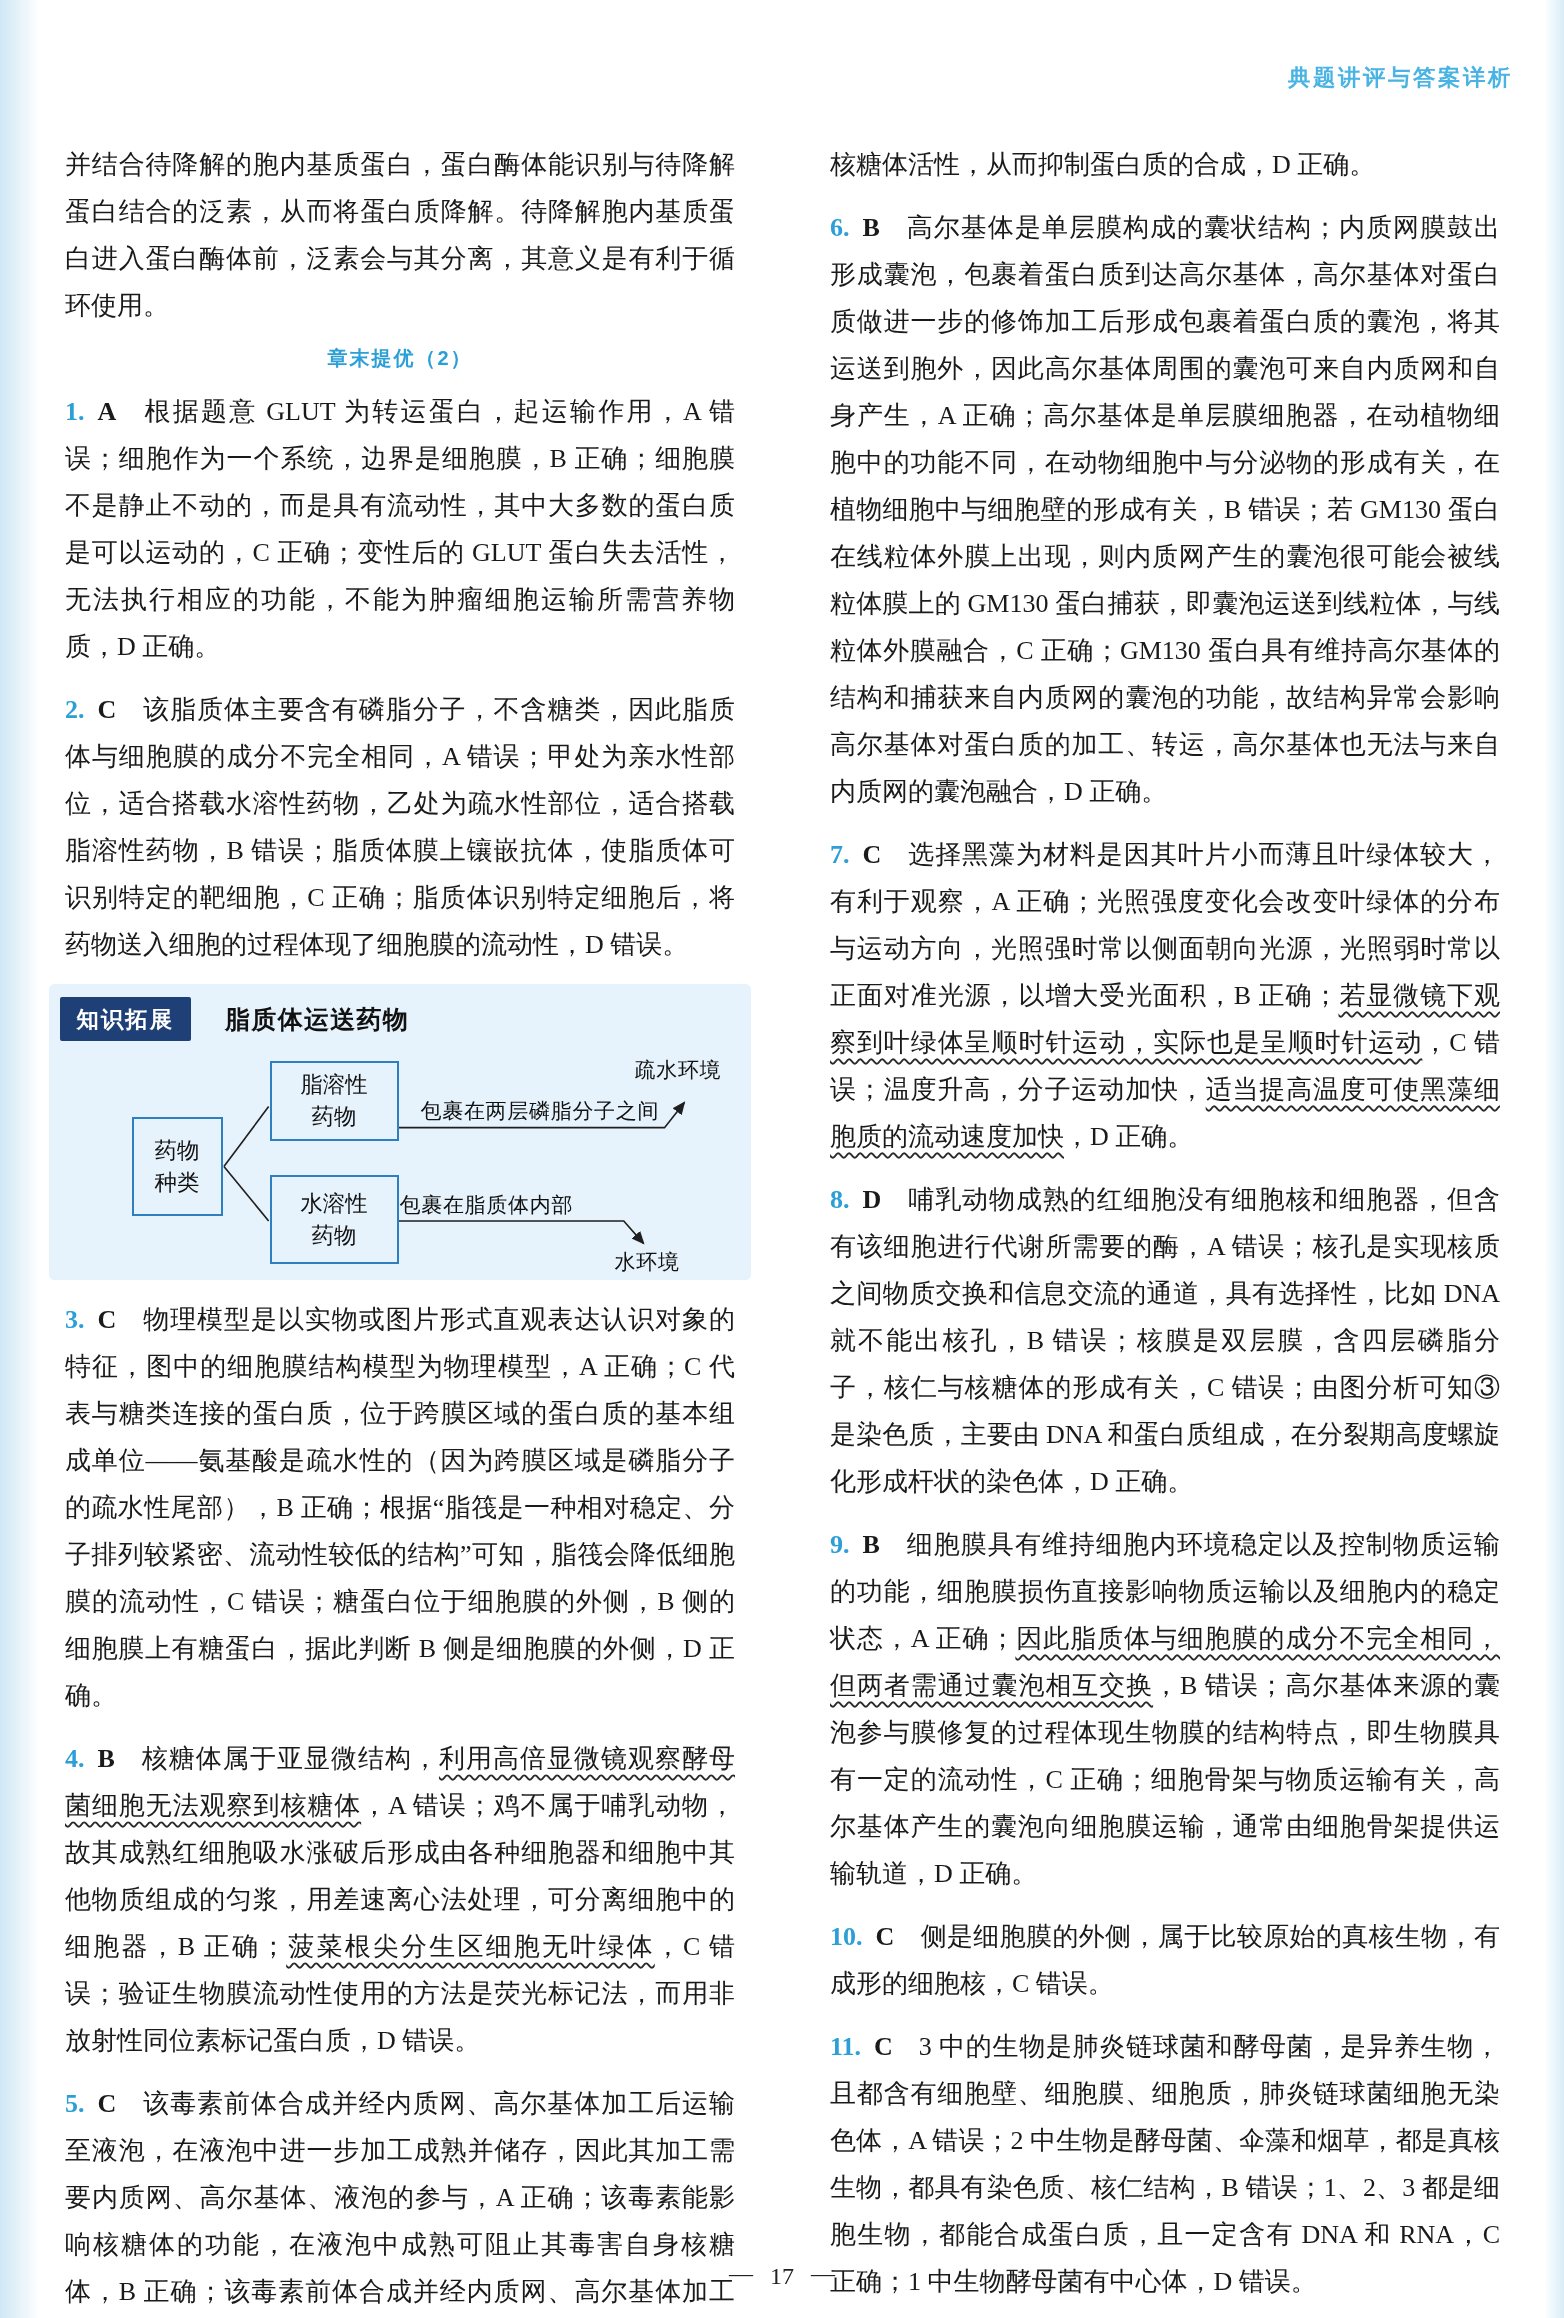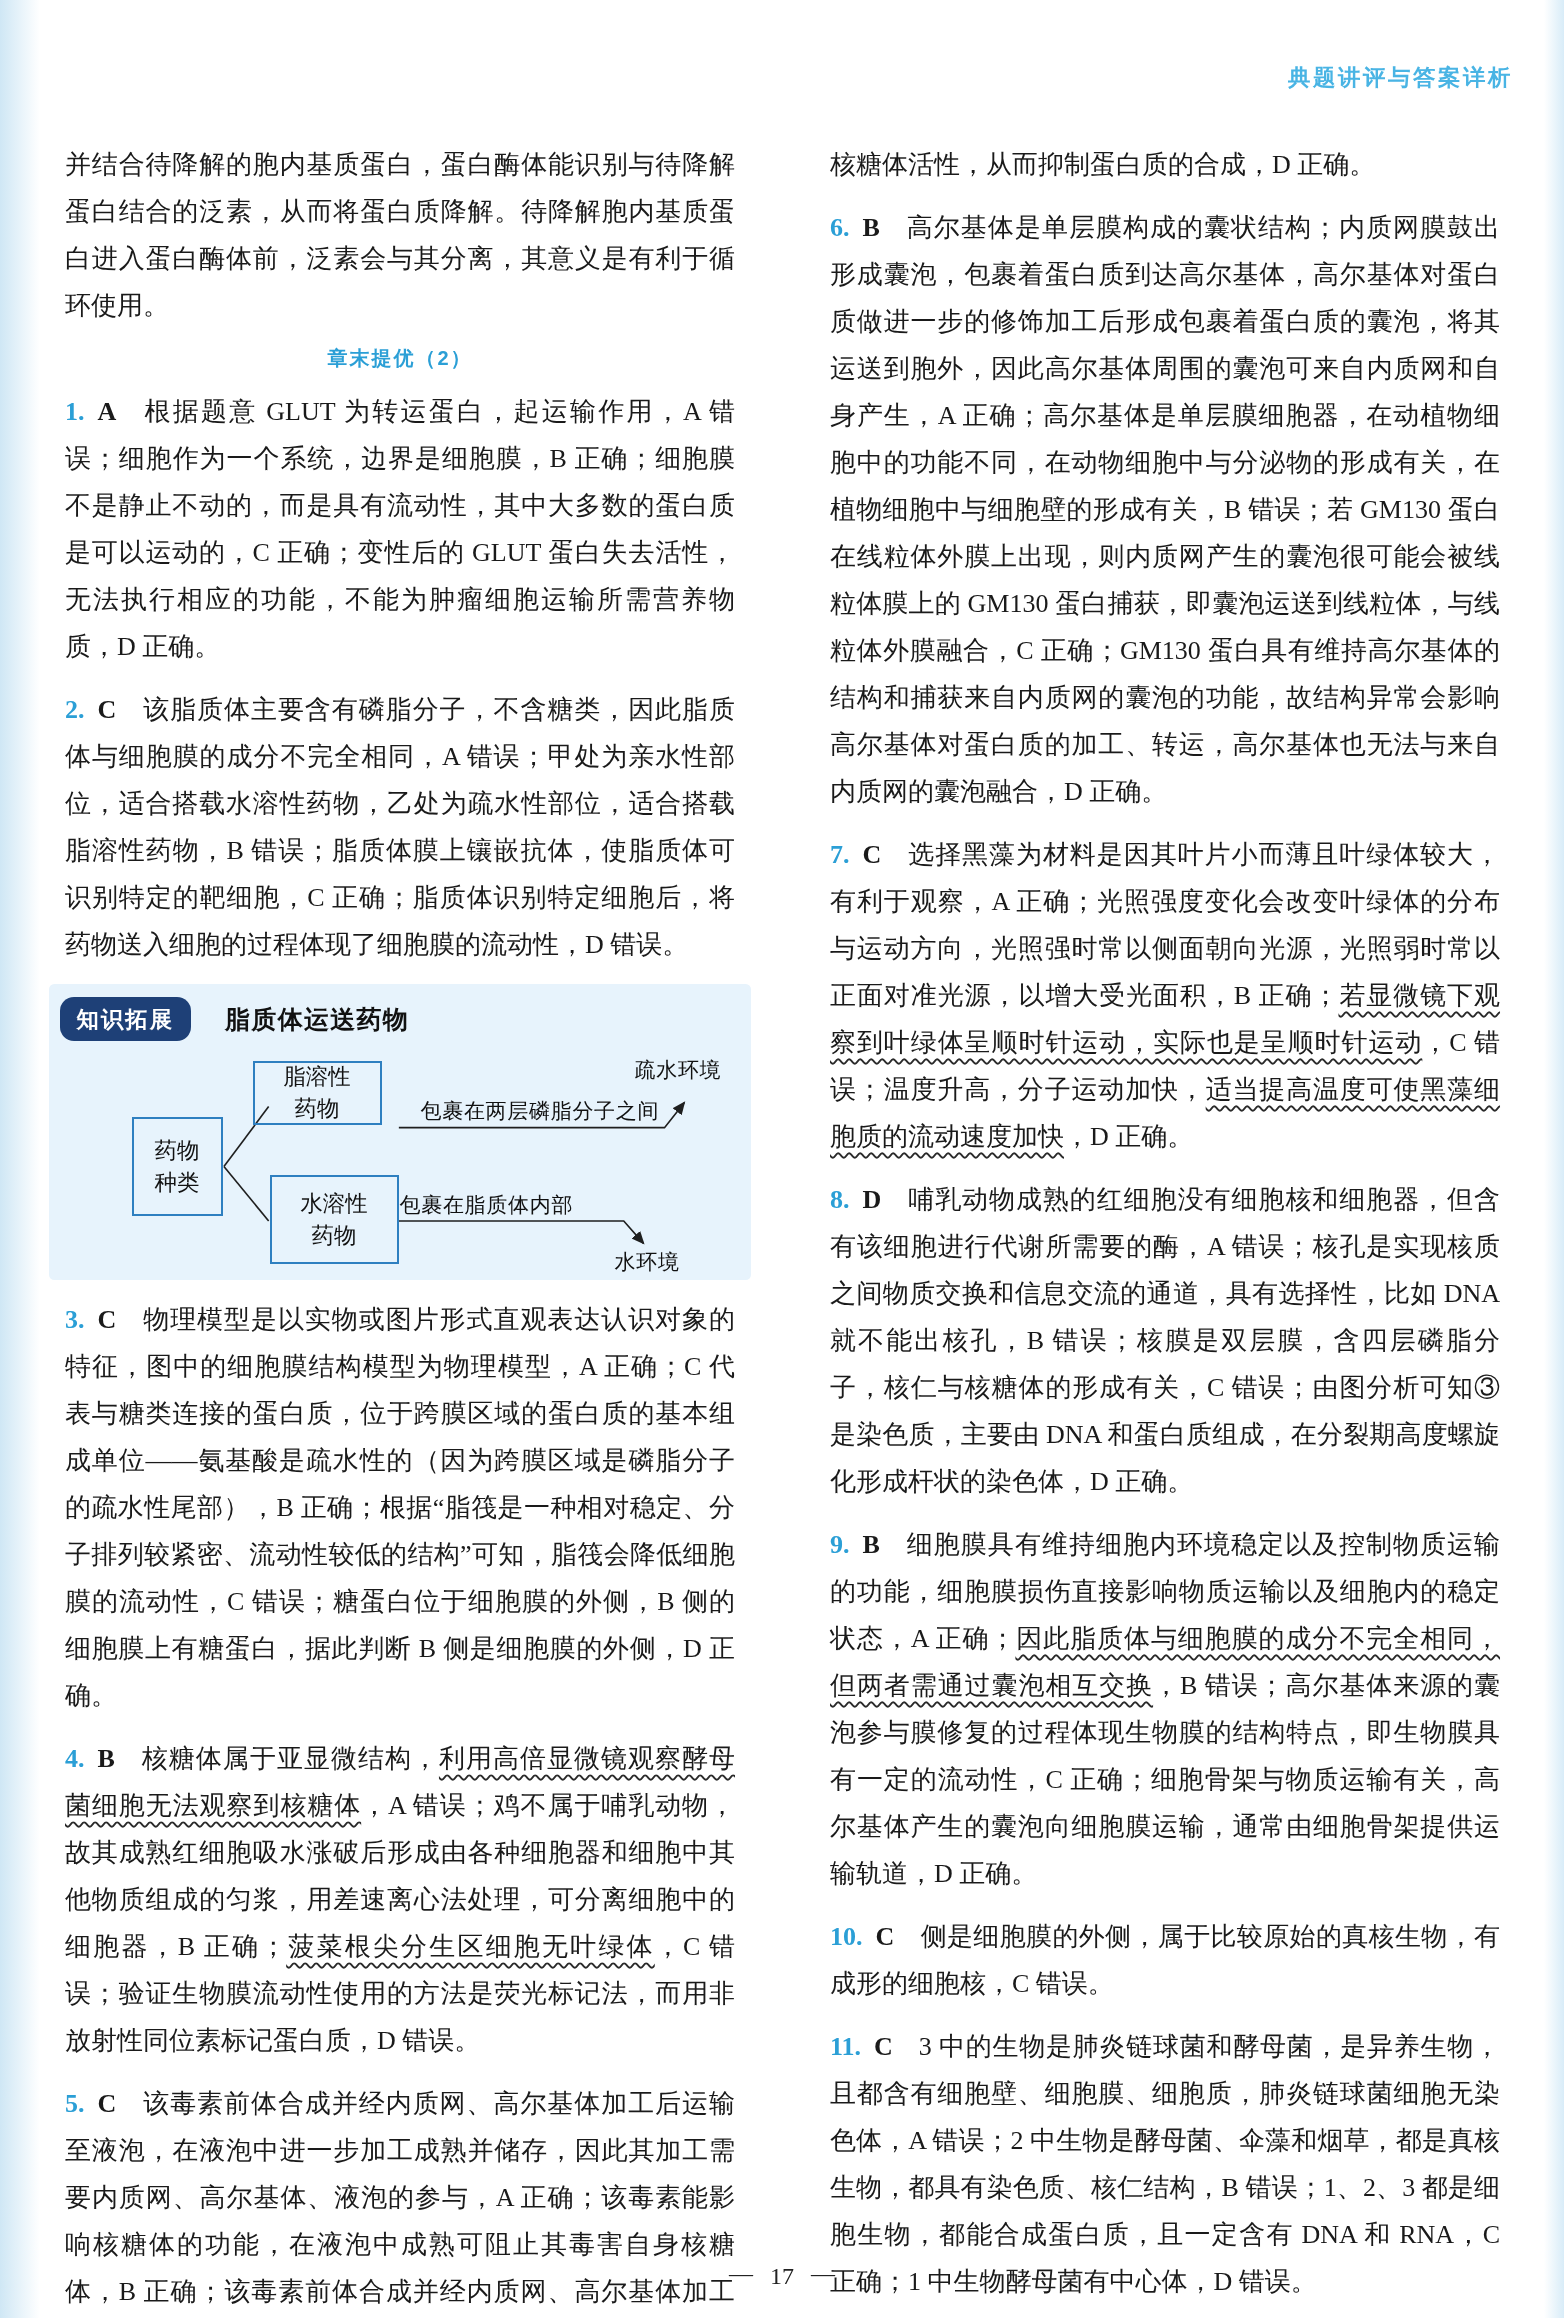--- a/index.html
+++ b/index.html
@@ -29,35 +29,35 @@
 
   .section-title{font-family:"Liberation Sans","DejaVu Sans",sans-serif;
     font-size:20px;font-weight:bold;color:var(--accent,#2b9fd6);
     text-align:center;margin:12px 0 9.2px;letter-spacing:2px}
 
   .kbox{background:var(--box-bg,#e7f3fc);border-radius:5.3px;
     padding:13px 10.5px 9.2px;margin:13px 0 10.5px}
   .kbox-head{display:flex;align-items:center;gap:34px;margin-bottom:13px}
   .klabel{background:var(--label-bg,#1e4077);color:#fff;
     font-family:Liberation Sans, sans-serif;
-    font-size:22.4px;font-weight:bold;padding:6.6px 17px;border-radius:14px;letter-spacing:2px}
+    font-size:22.4px;font-weight:bold;padding:6.6px 17px;border-radius:2px;letter-spacing:2px}
   .ktitle{font-family:"Liberation Sans","DejaVu Sans",sans-serif;
     font-size:25px;font-weight:bold;letter-spacing:1.3px;color:#111}
 
   .diagram{position:relative;height:217px;
     font-family:"Liberation Sans","DejaVu Sans",sans-serif}
   .dlines{position:absolute;left:0;top:0}
   .cline{fill:none;stroke:#1f1f1f;stroke-width:2.5}
   .dbox{position:absolute;border:2px solid var(--diagram-border,#2e7fc0);
     display:flex;align-items:center;justify-content:center;
     font-size:22.4px;line-height:1.4;color:#111;background:transparent}
   .dbox span{display:block;text-align:center;word-break:break-all}
   .dbox.root{left:72px;top:63px;width:91px;height:99px}
   .dbox.root span{width:2em}
-  .dbox.b1{left:193px;top:6.6px;width:129px;height:64px}
+  .dbox.b1{left:210px;top:6.6px;width:129px;height:80px}
   .dbox.b2{left:210px;top:121px;width:129px;height:89px}
   .dbox.b1 span,.dbox.b2 span{width:3em}
   .dnote,.denv{position:absolute;font-size:21px;color:#111;letter-spacing:0.7px;white-space:nowrap}
   .n1{left:361px;top:43px}
   .n2{left:340px;top:137px}
   .e1{left:575px;top:2px}
   .e2{left:555px;top:194px}
 
   .footer{position:absolute;bottom:29px;left:0;width:100%;
     text-align:center;font-size:24px;color:#222}

